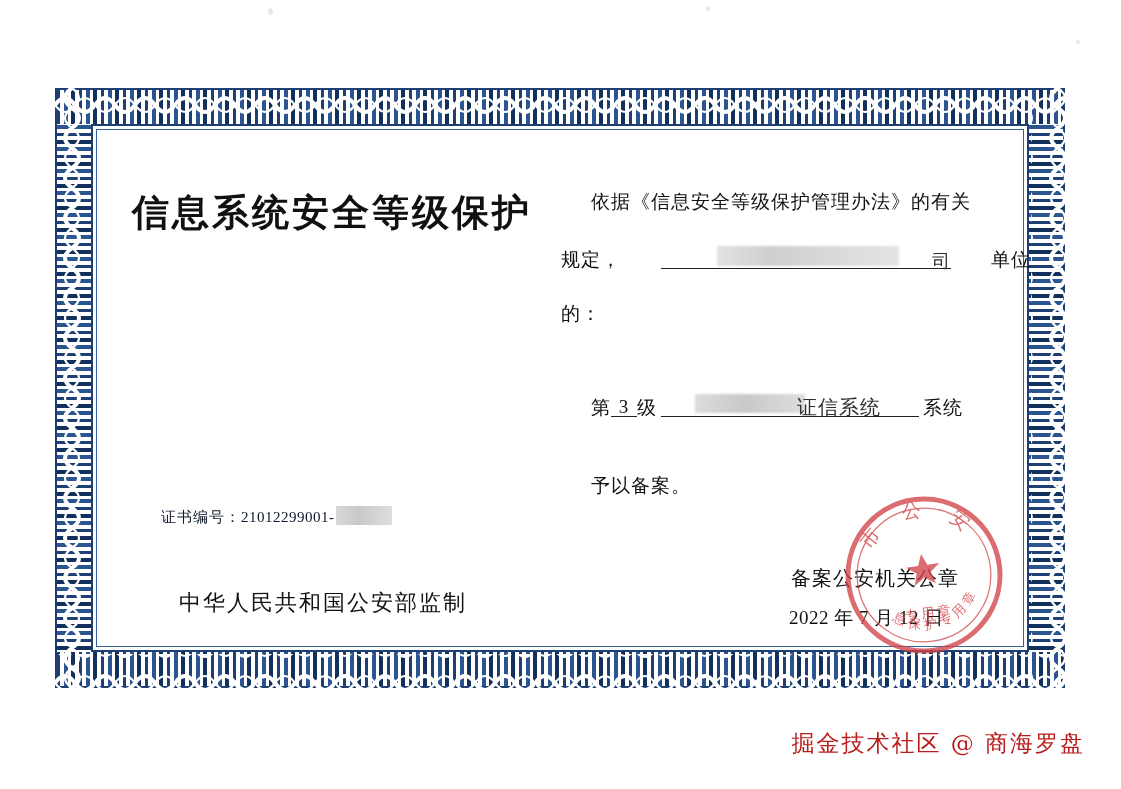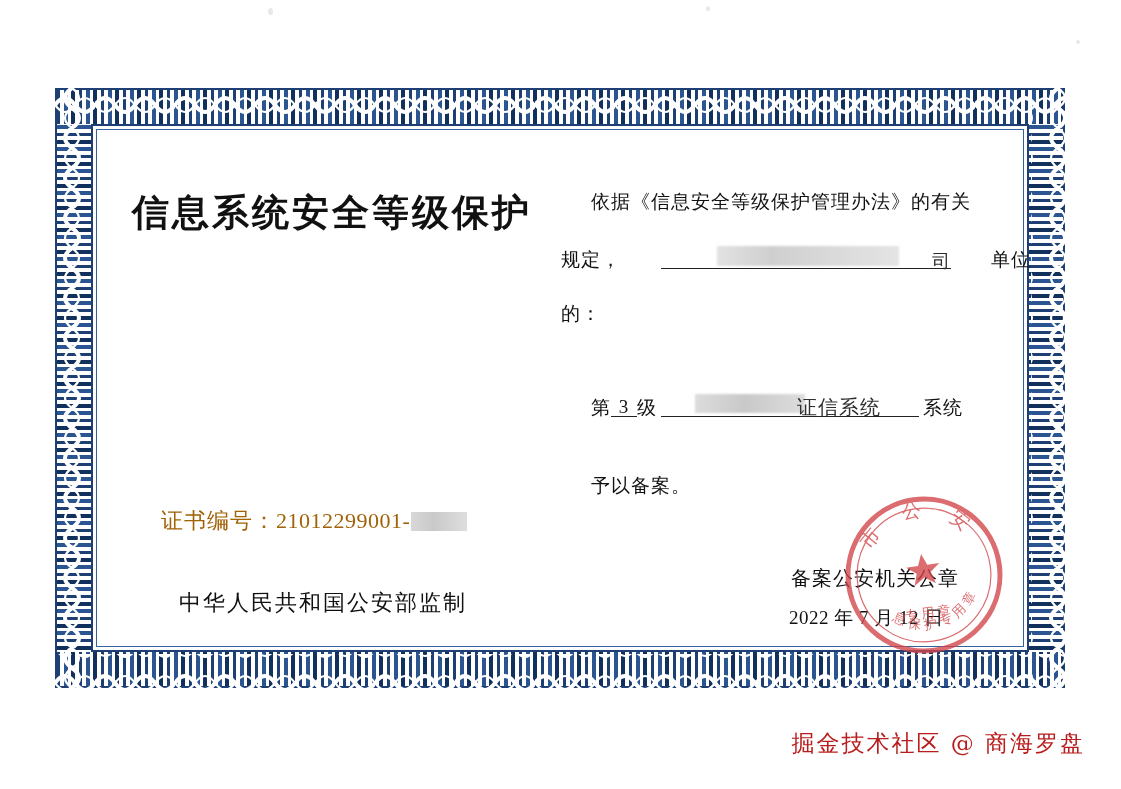--- a/index.html
+++ b/index.html
@@ -120,22 +120,22 @@
     font-weight: 600;
     line-height: 1.55;
   }
   .cert-title .line2 {
     display: block;
   }
   .cert-number {
     position: absolute;
     top: 370px;
     left: 44px;
-    font-size: 22px;
-    color: #a16207;
+    font-size: 15px;
+    color: #0f172a;
     letter-spacing: 1px;
     white-space: nowrap;
   }
   .cert-number .num {
     font-family: "Liberation Serif", serif;
     letter-spacing: 0.5px;
   }
   .redact-inline {
     display: inline-block;
     width: 56px;

